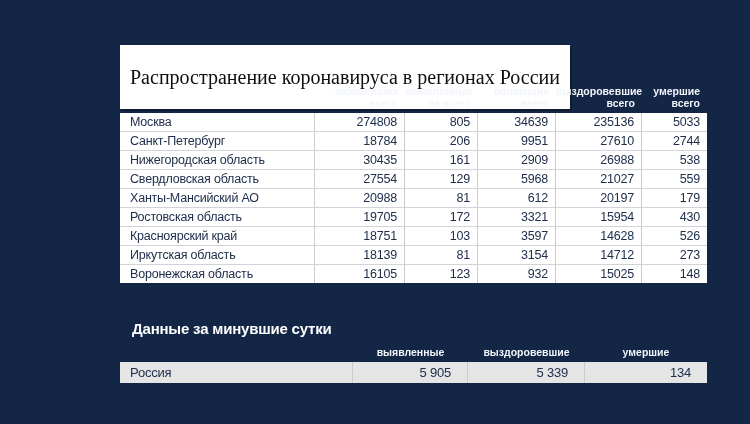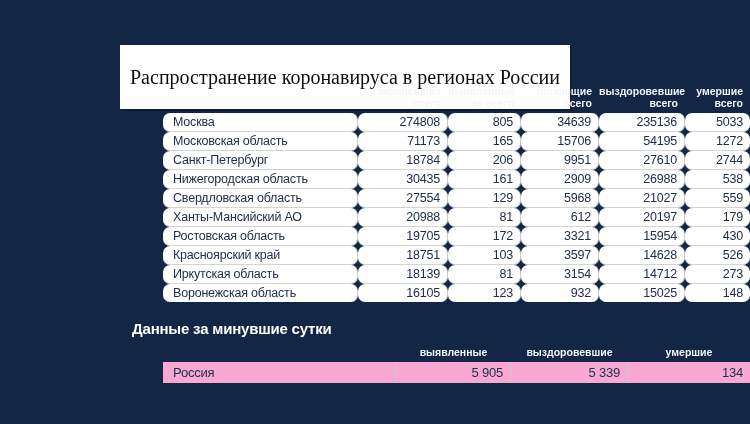--- a/index.html
+++ b/index.html
@@ -10,56 +10,56 @@
     font-family:"Liberation Sans",sans-serif;
   }
   .title-box{
     position:absolute;left:120px;top:45px;height:30px;
     background:#ffffff;color:#0e0e0e;
     font-family:"Liberation Serif",serif;
     font-size:20px;line-height:30px;
     padding:17px 10px;white-space:nowrap;
     box-shadow:2px 2px 0 rgba(0,0,0,0.25);
   }
-  table{border-collapse:separate;border-spacing:0;table-layout:fixed;margin-left:43px;}
+  table{border-collapse:separate;border-spacing:0;table-layout:fixed;}
   .main-table{position:absolute;left:120px;top:85px;width:587px;}
   .main-table thead th{
     vertical-align:bottom;text-align:right;
     color:#f2f5fa;font-size:10.5px;font-weight:bold;
     padding:0 7px 4px 0;height:24px;line-height:1.15;
   }
   .main-table thead th .hline{display:block;}
   .main-table tbody td{
     background:#ffffff;color:#20304c;
     font-size:12.5px;letter-spacing:-0.2px;
     height:18px;line-height:18px;
     border-bottom:1px solid #d2d4d8;
     border-right:1px solid #c9ccd1;
-    padding:0 7px;white-space:nowrap;overflow:hidden;border-radius:7px;
+    padding:0 7px;white-space:nowrap;overflow:hidden;
   }
   .main-table tbody tr:last-child td{border-bottom:none;}
   .main-table tbody td:last-child{border-right:none;}
   .main-table td.region{text-align:left;padding-left:10px;}
   .main-table td.num{text-align:right;}
   .daily-heading{
     position:absolute;left:132px;top:320px;
     color:#ffffff;font-size:15px;font-weight:bold;letter-spacing:-0.2px;
   }
   .daily-table{position:absolute;left:120px;top:344px;width:587px;}
   .daily-table thead th{
     text-align:center;vertical-align:bottom;
     color:#f2f5fa;font-size:10.5px;font-weight:bold;
     padding:0 0 4px 0;height:14px;
   }
   .daily-table tbody td{
-    background:#f9a8d4;color:#20304c;
+    background:#e5e5e5;color:#20304c;
     font-size:13px;letter-spacing:-0.2px;
     height:21px;line-height:21px;
     border-right:1px solid #c9ccd1;
-    padding:0 7px;white-space:nowrap;
+    padding:0 16px;white-space:nowrap;
   }
   .daily-table tbody td:last-child{border-right:none;}
   .daily-table td.region{text-align:left;padding-left:10px;}
   .daily-table td.num-c{text-align:right;}
 </style>
 </head>
 <body>
 
 <div class="stage">
 
@@ -102,28 +102,20 @@
     <tbody>
       <tr>
         <td class="region">Москва</td>
         <td class="num">274808</td>
         <td class="num">805</td>
         <td class="num">34639</td>
         <td class="num">235136</td>
         <td class="num">5033</td>
       </tr>
       <tr>
-        <td class="region">Московская область</td>
-        <td class="num">71173</td>
-        <td class="num">165</td>
-        <td class="num">15706</td>
-        <td class="num">54195</td>
-        <td class="num">1272</td>
-      </tr>
-      <tr>
         <td class="region">Санкт-Петербург</td>
         <td class="num">18784</td>
         <td class="num">206</td>
         <td class="num">9951</td>
         <td class="num">27610</td>
         <td class="num">2744</td>
       </tr>
       <tr>
         <td class="region">Нижегородская область</td>
         <td class="num">30435</td>

